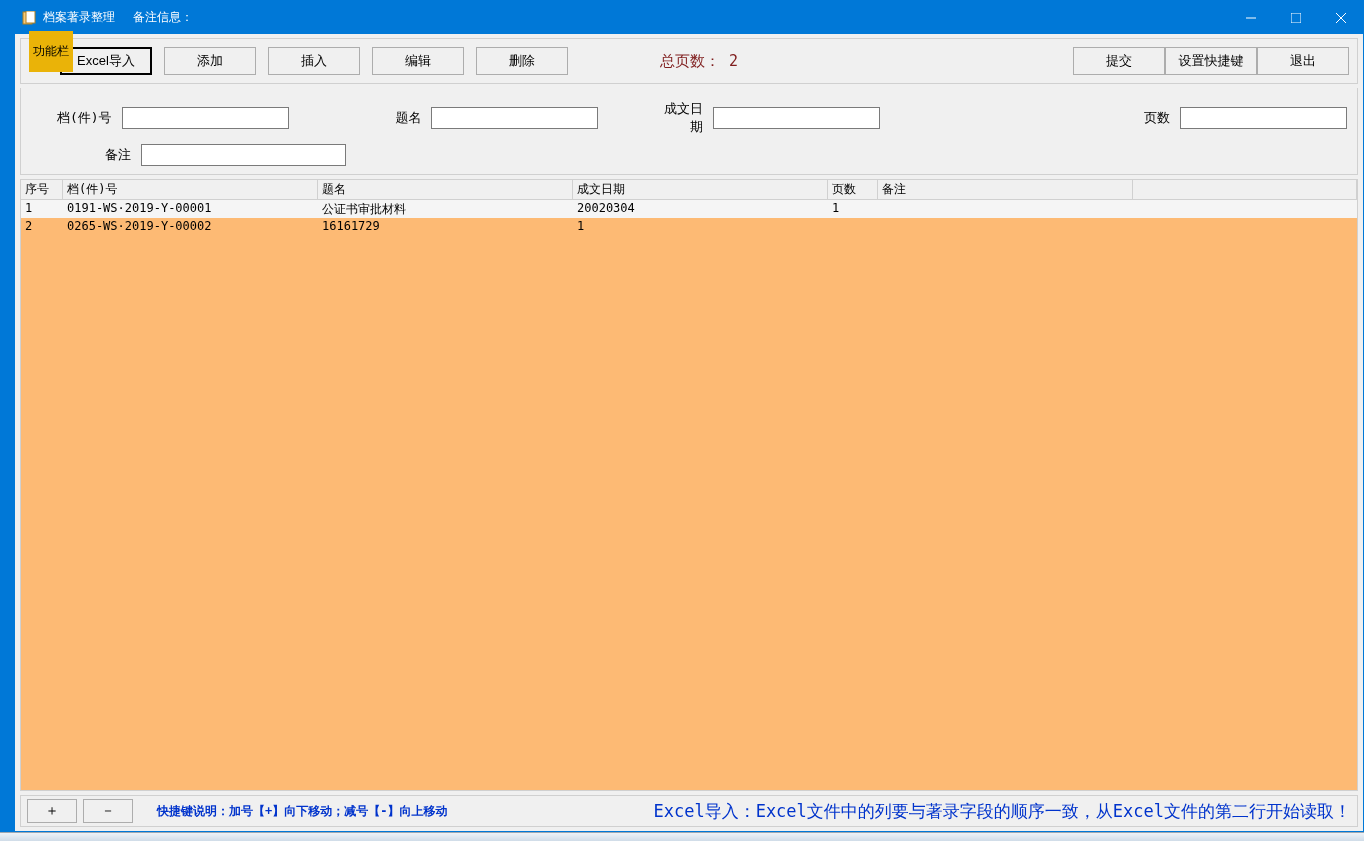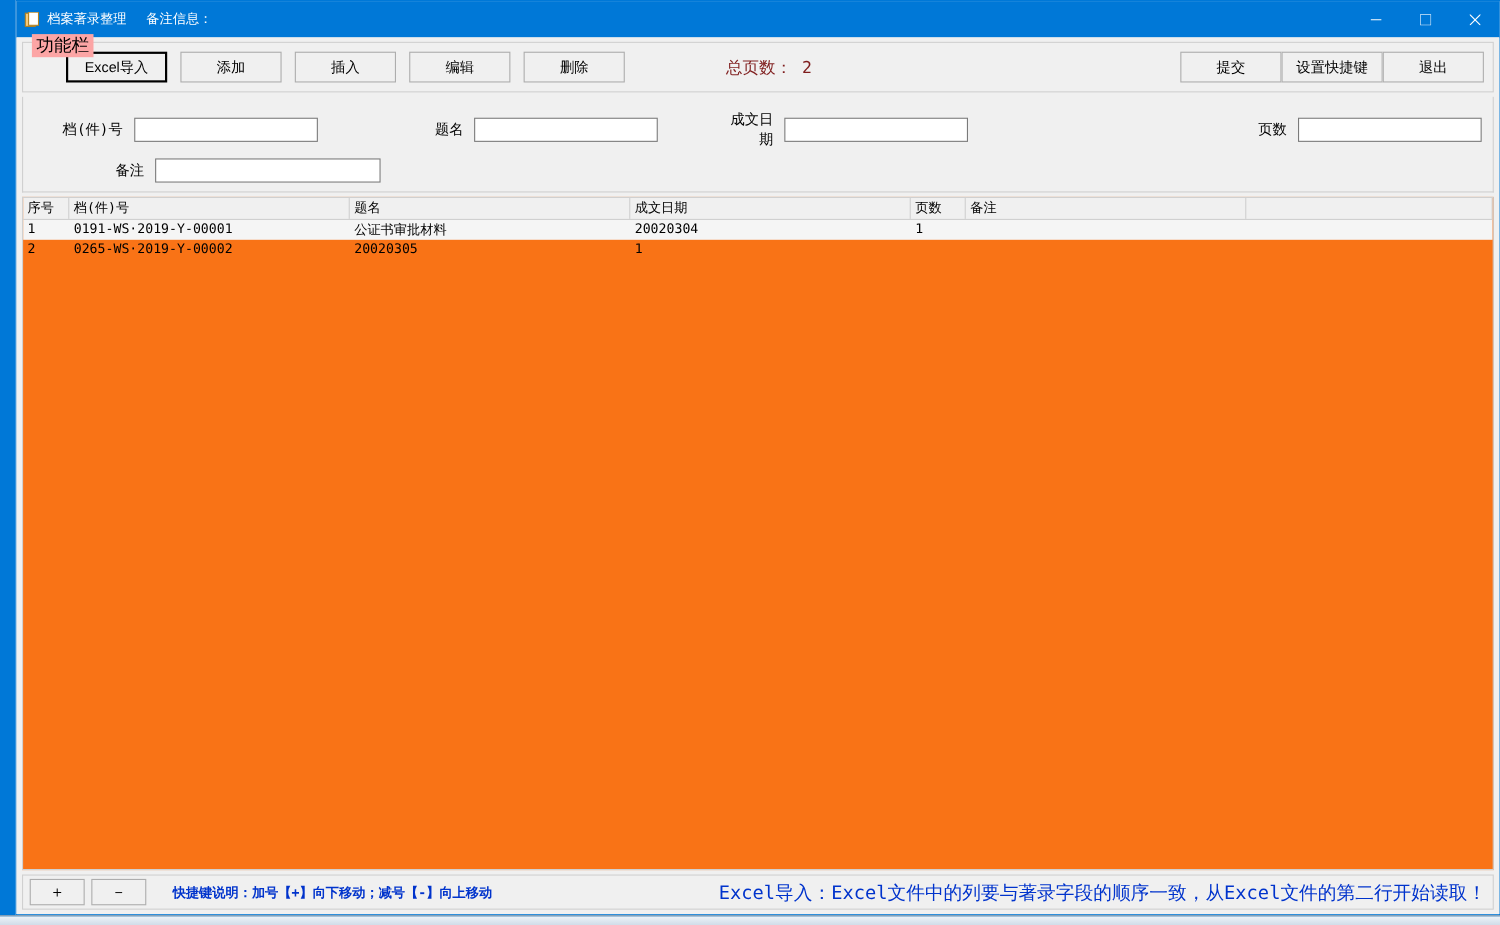--- a/index.html
+++ b/index.html
@@ -71,23 +71,23 @@
 .groupbox {
   border: 1px solid #d0d0d0;
   padding: 8px;
   position: relative;
   margin-bottom: 4px;
 }
 .groupbox-title {
   position: absolute;
   top: -8px;
   left: 8px;
-  background: #fca5a5;
-  padding: 0 4px;
-  font-size: 16px;
+  background: #eab308;
+  padding: 12px 4px;
+  font-size: 12px;
 }
 .toolbar-row {
   display: flex;
   align-items: center;
   gap: 12px;
 }
 .tool-btn {
   width: 92px;
   height: 28px;
   background: #f0f0f0;
@@ -139,21 +139,21 @@
 .fi-date { width: 205px; }
 .fi-pages { width: 205px; }
 .fi-remark { width: 205px; }
 .spacer-wide { width: 80px; }
 .spacer-med { width: 45px; }
 .spacer-big { width: 275px; }
 
 .table-wrap {
   flex: 1;
   border: 1px solid #d0d0d0;
-  background: #f97316;
+  background: #fdba74;
   overflow: auto;
   margin-bottom: 4px;
 }
 .table-header {
   display: flex;
   background: #f0f0f0;
   border-bottom: 1px solid #d0d0d0;
   height: 20px;
   font-size: 12px;
 }
@@ -320,21 +320,21 @@
             <div class="td col-doc">0191-WS·2019-Y-00001</div>
             <div class="td col-title">公证书审批材料</div>
             <div class="td col-date">20020304</div>
             <div class="td col-pages">1</div>
             <div class="td col-remark"></div>
             <div class="td col-extra"></div>
           </div>
           <div class="tr">
             <div class="td col-seq">2</div>
             <div class="td col-doc">0265-WS·2019-Y-00002</div>
-            <div class="td col-date">20020305</div>
+            <div class="td col-date">16161729</div>
             <div class="td col-pages">1</div>
             <div class="td col-remark"></div>
             <div class="td col-extra"></div>
           </div>
         </div>
     </div>
 
     <div class="footer">
       <button class="small-btn">＋</button>
       <button class="small-btn">－</button>

